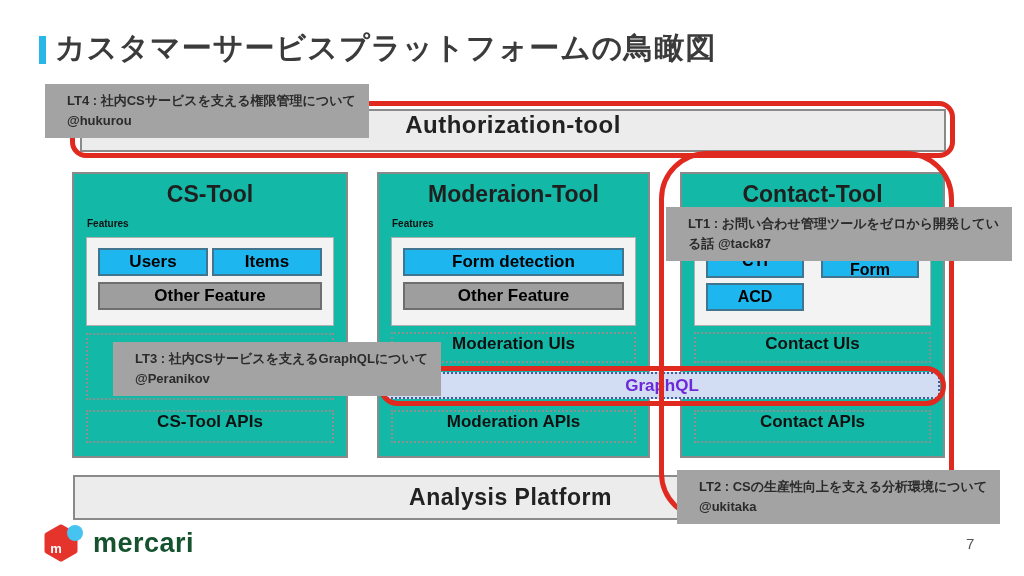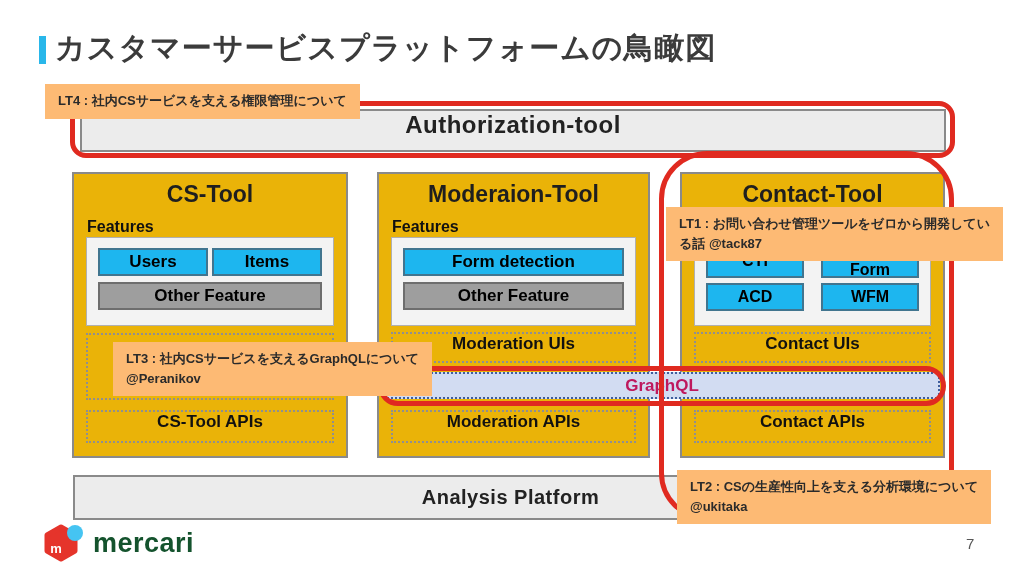--- a/index.html
+++ b/index.html
@@ -11,56 +11,56 @@
   .title-accent{position:absolute;left:39px;top:36px;width:7px;height:28px;background:#29b7ea;}
   .slide-title{
     position:absolute;left:55px;top:28px;margin:0;font-size:30px;font-weight:800;
     color:#3b3b3b;letter-spacing:1px;white-space:nowrap;
   }
   
   .gbox{background:#ececec;border:2px solid #8a8a8a;box-sizing:border-box;position:absolute;}
   .auth-box{left:80px;top:109px;width:866px;height:43px;display:flex;align-items:flex-start;justify-content:center;
     font-size:24px;font-weight:800;color:#222;letter-spacing:0.5px;}
   .analysis-box{left:73px;top:475px;width:875px;height:45px;display:flex;align-items:center;justify-content:center;
-    font-size:20px;font-weight:800;color:#222;letter-spacing:0.5px;}
+    font-size:23px;font-weight:800;color:#222;letter-spacing:0.5px;}
   
-  .col{position:absolute;top:172px;height:286px;background:#eab308;border:2px solid #8a8a8a;box-sizing:border-box;}
+  .col{position:absolute;top:172px;height:286px;background:#14b8a6;border:2px solid #8a8a8a;box-sizing:border-box;}
   .col-cs{left:72px;width:276px;}
   .col-mod{left:377px;width:273px;}
   .col-contact{left:680px;width:265px;}
   .col-title{position:absolute;top:7px;left:0;right:0;text-align:center;font-size:23px;font-weight:800;color:#1f1f1f;}
-  .feat-label{position:absolute;left:13px;top:44px;font-size:16px;font-weight:800;color:#111;}
+  .feat-label{position:absolute;left:13px;top:44px;font-size:10px;font-weight:800;color:#111;}
   .feat-box{position:absolute;left:12px;right:12px;top:63px;height:89px;background:#f3f3f3;
     border:1px solid #b0b0b0;box-sizing:border-box;padding:10px 11px 0 11px;}
   .frow{display:flex;gap:4px;align-items:center;}
   .frow + .frow{margin-top:6px;}
   .btn{flex:1;display:flex;align-items:center;justify-content:center;height:28px;
     font-size:17px;font-weight:800;color:#000;box-sizing:border-box;text-align:center;}
   .btn-cyan{background:#1db6ef;border:2px solid #41758f;}
   .btn-gray{background:#9e9e9e;border:2px solid #6e6e6e;}
   .contact-grid{display:grid;grid-template-columns:1fr 1fr;grid-template-rows:34px 28px;
     gap:5px 17px;padding-top:6px;}
   .contact-grid .btn{height:auto;font-size:16px;}
   .btn-2line{font-size:13px;line-height:1.15;white-space:pre-line;}
   .dotbox{position:absolute;left:12px;right:12px;border:2px dotted #8f8f8f;box-sizing:border-box;
     display:flex;align-items:flex-start;justify-content:center;font-size:17px;font-weight:800;color:#111;}
   .uis{top:158px;height:31px;}
   .uis-tall{top:159px;height:67px;}
   .apis{top:236px;height:33px;}
   
   .graphql-band{position:absolute;left:384px;top:372px;width:556px;height:27px;background:#d2dcf2;
     border:2px dotted #3f5e9e;box-sizing:border-box;display:flex;align-items:center;justify-content:center;
-    font-size:17px;font-weight:800;color:#be185d;z-index:3;}
+    font-size:17px;font-weight:800;color:#6d28d9;z-index:3;}
   
   .red{position:absolute;border:5px solid #e02a20;box-sizing:border-box;background:transparent;z-index:4;}
   .red-auth{left:70px;top:101px;width:885px;height:57px;border-radius:16px;}
   .red-graphql{left:378px;top:366px;width:568px;height:40px;border-radius:20px;}
   .red-contact{left:659px;top:151px;width:295px;height:370px;border-radius:48px;}
   
-  .note{position:absolute;background:#fdba74;padding:7px 13px 8px 13px;font-size:13px;font-weight:800;
+  .note{position:absolute;background:#a3a3a3;padding:7px 13px 8px 22px;font-size:13px;font-weight:800;
     color:#2b2b2b;line-height:1.5;z-index:5;white-space:nowrap;}
   .note .ln{display:block;}
   .note-lt4{left:45px;top:84px;}
   .note-lt1{left:666px;top:207px;}
   .note-lt3{left:113px;top:342px;}
   .note-lt2{left:677px;top:470px;}
   
   .brand{position:absolute;left:44px;top:523px;display:flex;align-items:center;gap:9px;}
   .wordmark{font-size:27px;font-weight:600;color:#14532d;letter-spacing:0.5px;}
   .page-num{position:absolute;left:966px;top:535px;font-size:15px;color:#565656;}
@@ -114,21 +114,20 @@
     </div>
   </section>
 
   <section class="col col-contact">
     <div class="col-title">Contact-Tool</div>
     <div class="feat-box contact-grid">
       <div class="btn btn-cyan">CTI</div>
       <div class="btn btn-cyan btn-2line">Contact
 Form</div>
       <div class="btn btn-cyan">ACD</div>
-      <div class="btn btn-cyan">WFM</div>
     </div>
     <div class="dotbox uis">
       <span>Contact UIs</span>
     </div>
     <div class="dotbox apis">
       <span>Contact APIs</span>
     </div>
   </section>
 
   <div class="graphql-band">
@@ -138,20 +137,21 @@
   <div class="gbox analysis-box">
     <span>Analysis Platform</span>
   </div>
 
   <div class="red red-auth"></div>
   <div class="red red-graphql"></div>
   <div class="red red-contact"></div>
 
   <div class="note note-lt4">
     <span class="ln">LT4 : 社内CSサービスを支える権限管理について</span>
+    <span class="ln">@hukurou</span>
   </div>
   <div class="note note-lt1">
     <span class="ln">LT1 : お問い合わせ管理ツールをゼロから開発してい</span>
     <span class="ln">る話 @tack87</span>
   </div>
   <div class="note note-lt3">
     <span class="ln">LT3 : 社内CSサービスを支えるGraphQLについて</span>
     <span class="ln">@Peranikov</span>
   </div>
   <div class="note note-lt2">

